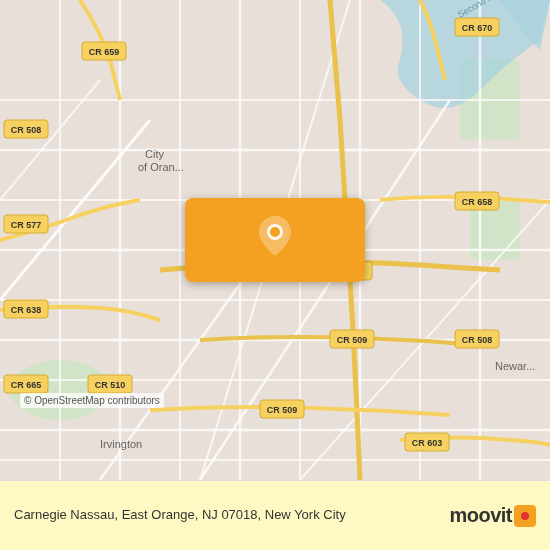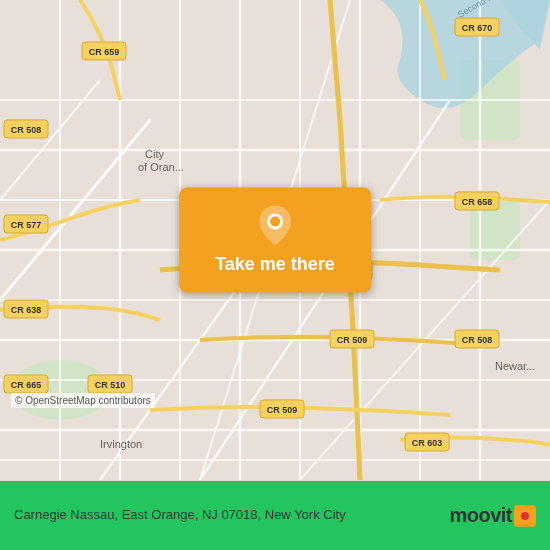--- a/index.html
+++ b/index.html
@@ -57,21 +57,21 @@
 
     .pin-icon {
       width: 32px;
       height: 40px;
       margin-bottom: 8px;
     }
 
     #footer {
       width: 550px;
       height: 70px;
-      background: #22c55e;
+      background: #fef9c3;
       display: flex;
       align-items: center;
       padding: 0 14px;
       border-top: 1px solid #ddd;
     }
 
     #footer-text {
       flex: 1;
       font-size: 13px;
       color: #333;
@@ -105,21 +105,21 @@
     .moovit-dot-inner {
       width: 8px;
       height: 8px;
       background: #e03030;
       border-radius: 50%;
     }
 
     #copyright {
       position: absolute;
       bottom: 72px;
-      left: 11px;
+      left: 20px;
       font-size: 10px;
       color: #555;
       background: rgba(255,255,255,0.75);
       padding: 2px 4px;
       border-radius: 2px;
     }
   </style>
 </head>
 <body>
 
@@ -239,21 +239,20 @@
 
   
   <div id="take-me-there-overlay">
     <button id="take-me-there-btn">
 
       <svg class="pin-icon" viewBox="0 0 32 40" xmlns="http://www.w3.org/2000/svg">
         <path d="M16 0 C7.16 0 0 7.16 0 16 C0 28 16 40 16 40 C16 40 32 28 32 16 C32 7.16 24.84 0 16 0Z" fill="rgba(255,255,255,0.3)"></path>
         <circle cx="16" cy="16" r="8" fill="white" opacity="0.9"></circle>
         <circle cx="16" cy="16" r="5" fill="#f4a020"></circle>
       </svg>
-      <span>Take me there</span>
     </button>
   </div>
 
   
   <div id="copyright">
     <span>© OpenStreetMap contributors</span>
   </div>
 </div>
 
 <div id="footer">

